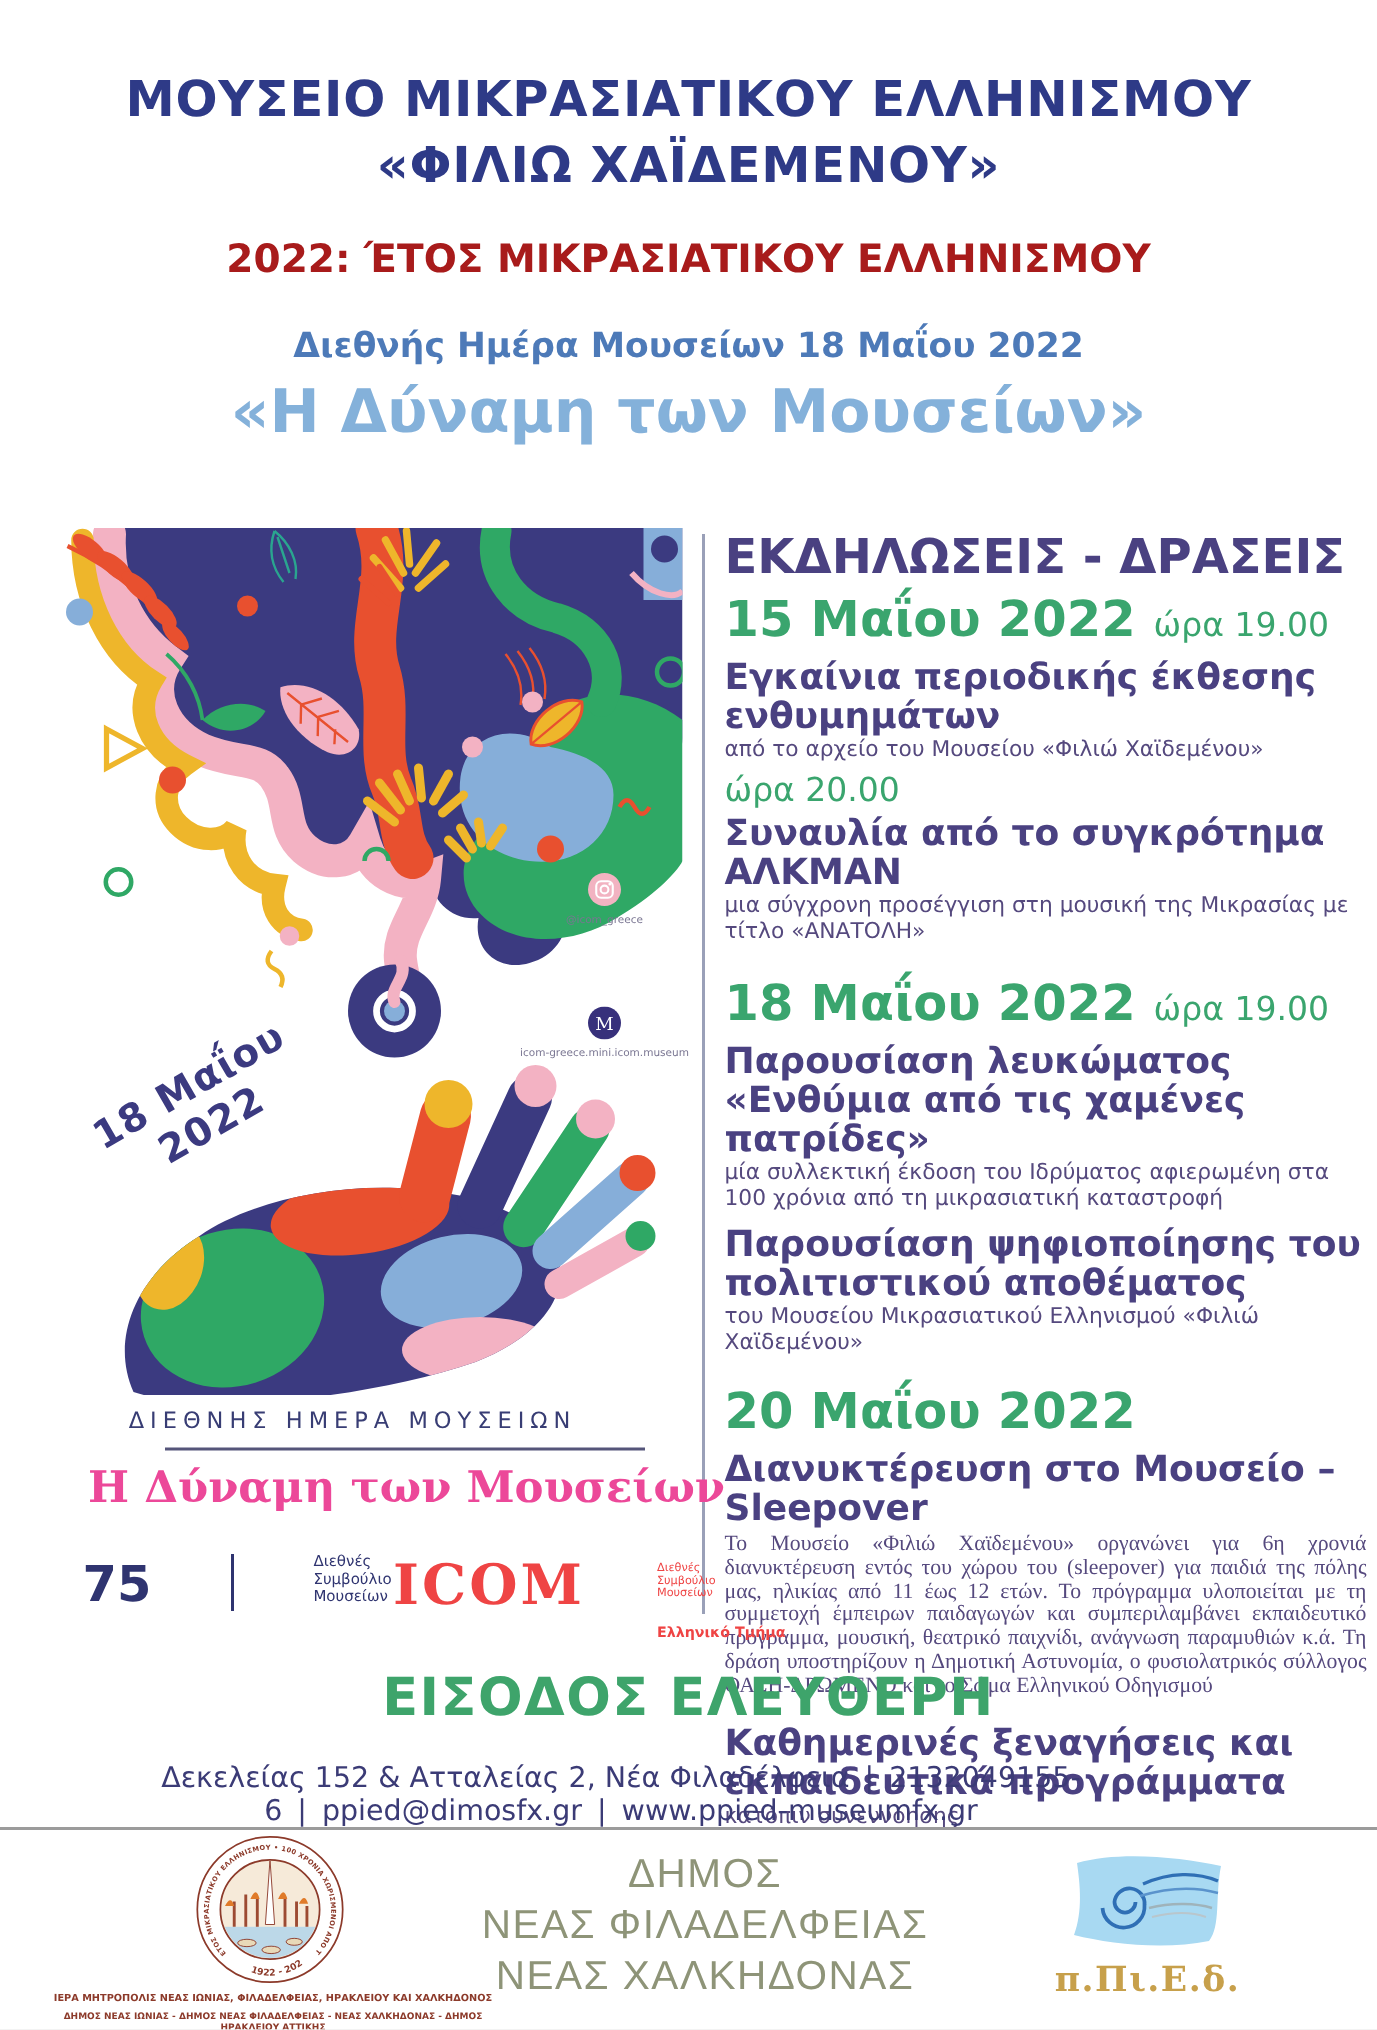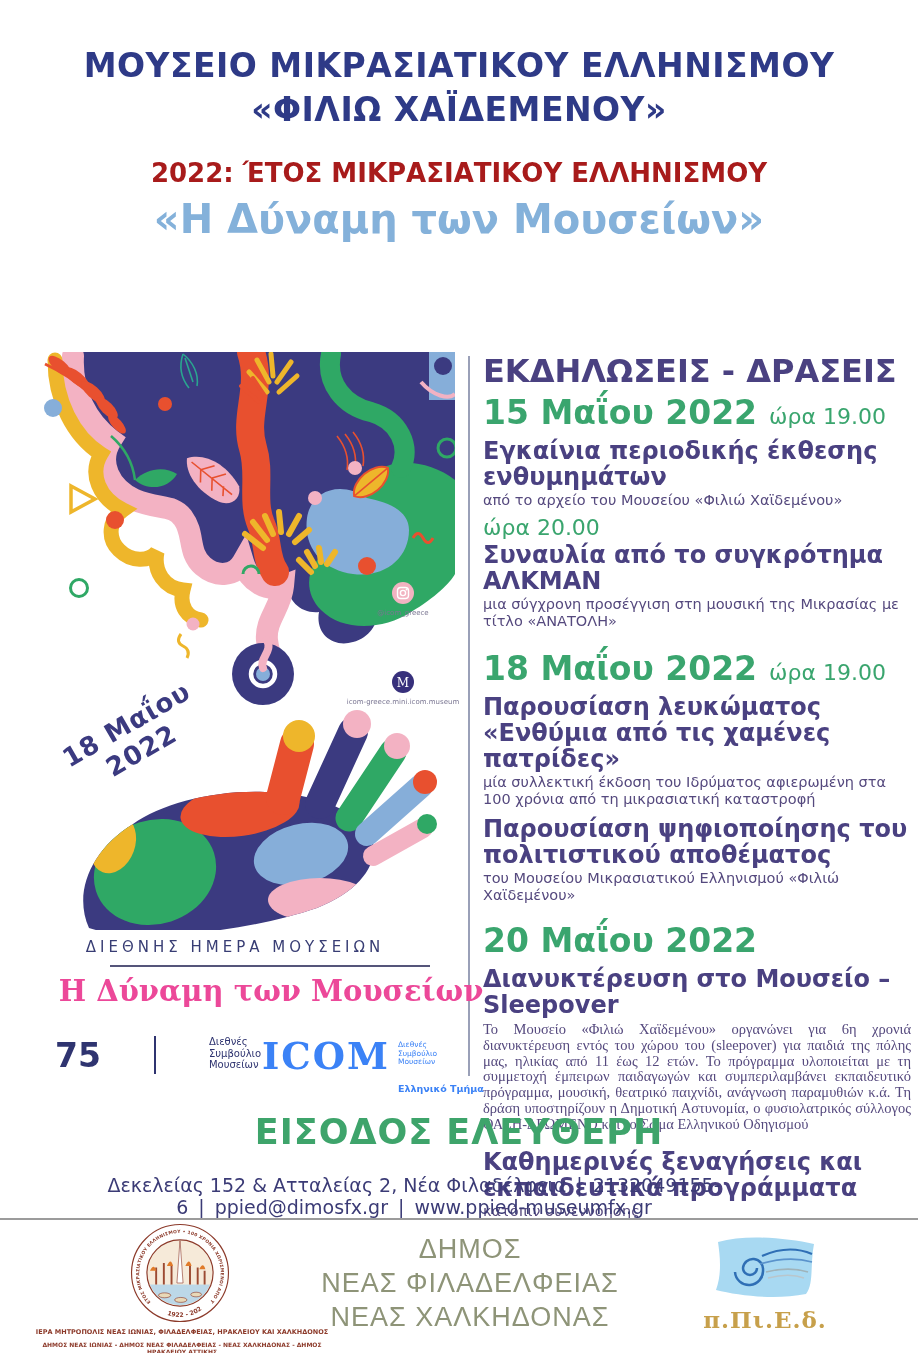--- a/index.html
+++ b/index.html
@@ -43,21 +43,21 @@
   
   .imd-cap{position:absolute;left:15px;top:938px;width:440px;text-align:center;
     font-size:15px;letter-spacing:4px;color:#383d74;font-weight:500;}
   .imd-rule{position:absolute;left:110px;top:965px;width:320px;height:0;border-top:2px solid #55557a;}
   .imd-theme{position:absolute;left:15px;top:974px;width:440px;text-align:center;
     font-family:"DejaVu Serif",serif;font-size:29px;font-weight:bold;color:#ec4899;margin-left:36px;}
   .logo75{position:absolute;left:55px;top:1036px;display:flex;align-items:flex-start;color:#2f3470;gap:44px;}
   .logo75 .num{font-size:33px;font-weight:800;}
   .logo75 .bar{width:2px;height:38px;background:#2f3470;margin:0 9px;}
   .logo75 .txt{font-size:10px;line-height:11.5px;}
-  .icomlogo{position:absolute;left:262px;top:1036px;display:flex;align-items:flex-start;color:#3b82f6;}
+  .icomlogo{position:absolute;left:262px;top:1036px;display:flex;align-items:flex-start;color:#ef4444;gap:40px;}
   .icomlogo .word{font-family:"DejaVu Serif",serif;font-size:37px;font-weight:bold;letter-spacing:2px;line-height:40px;}
   .icomlogo .side{margin-left:8px;padding-top:5px;font-size:7.5px;line-height:8.5px;}
   .icomlogo .side .b{font-size:9.5px;font-weight:bold;margin-top:18px;}
   
   .free{position:absolute;left:0;top:1112px;width:918px;text-align:center;
     font-size:35px;font-weight:bold;color:#3ea46b;letter-spacing:1px;}
   .addr{position:absolute;left:0;top:1174px;width:828px;text-align:center;
     font-size:19px;color:#3b3b76;}
   .addr .sep{margin:0 10px;color:#3b3b76;}
   .hr{position:absolute;left:0;top:1218px;width:918px;height:2px;background:#9b9b9b;}
@@ -76,20 +76,21 @@
 </style>
 </head>
 <body>
 
 <div class="poster">
 
   <div class="hdr">
     <div class="hdr-l1">ΜΟΥΣΕΙΟ ΜΙΚΡΑΣΙΑΤΙΚΟΥ ΕΛΛΗΝΙΣΜΟΥ</div>
     <div class="hdr-l2">«ΦΙΛΙΩ ΧΑΪΔΕΜΕΝΟΥ»</div>
     <div class="hdr-year">2022: ΈΤΟΣ ΜΙΚΡΑΣΙΑΤΙΚΟΥ ΕΛΛΗΝΙΣΜΟΥ</div>
+    <div class="hdr-day">Διεθνής Ημέρα Μουσείων 18 Μαΐου 2022</div>
     <div class="hdr-theme">«Η Δύναμη των Μουσείων»</div>
   </div>
 
   <div class="art">
     <svg viewBox="0 0 440 578" width="440" height="578">
 
       <path fill="#3b3a80" d="M62,0 C58,34 74,62 100,80 C84,104 96,132 124,144 C148,154 162,148 172,162 C184,178 176,198 192,212 C206,224 226,222 234,208 C240,224 258,232 272,226 C270,248 286,262 304,260 C300,282 318,296 338,290 C360,284 368,262 360,244 C380,252 404,244 412,224 C420,206 412,188 422,172 C430,158 440,154 440,140 L440,0 Z"></path>
 
       <path fill="none" stroke="#f3b2c3" stroke-width="22" stroke-linecap="round" d="M58,4 C56,40 72,70 96,88 C82,110 94,136 120,148 C144,158 158,152 168,166 C180,182 172,200 188,214 C202,226 220,224 228,210 C234,230 252,240 268,234 C266,256 250,268 252,288 C254,306 260,310 252,322"></path>
 

